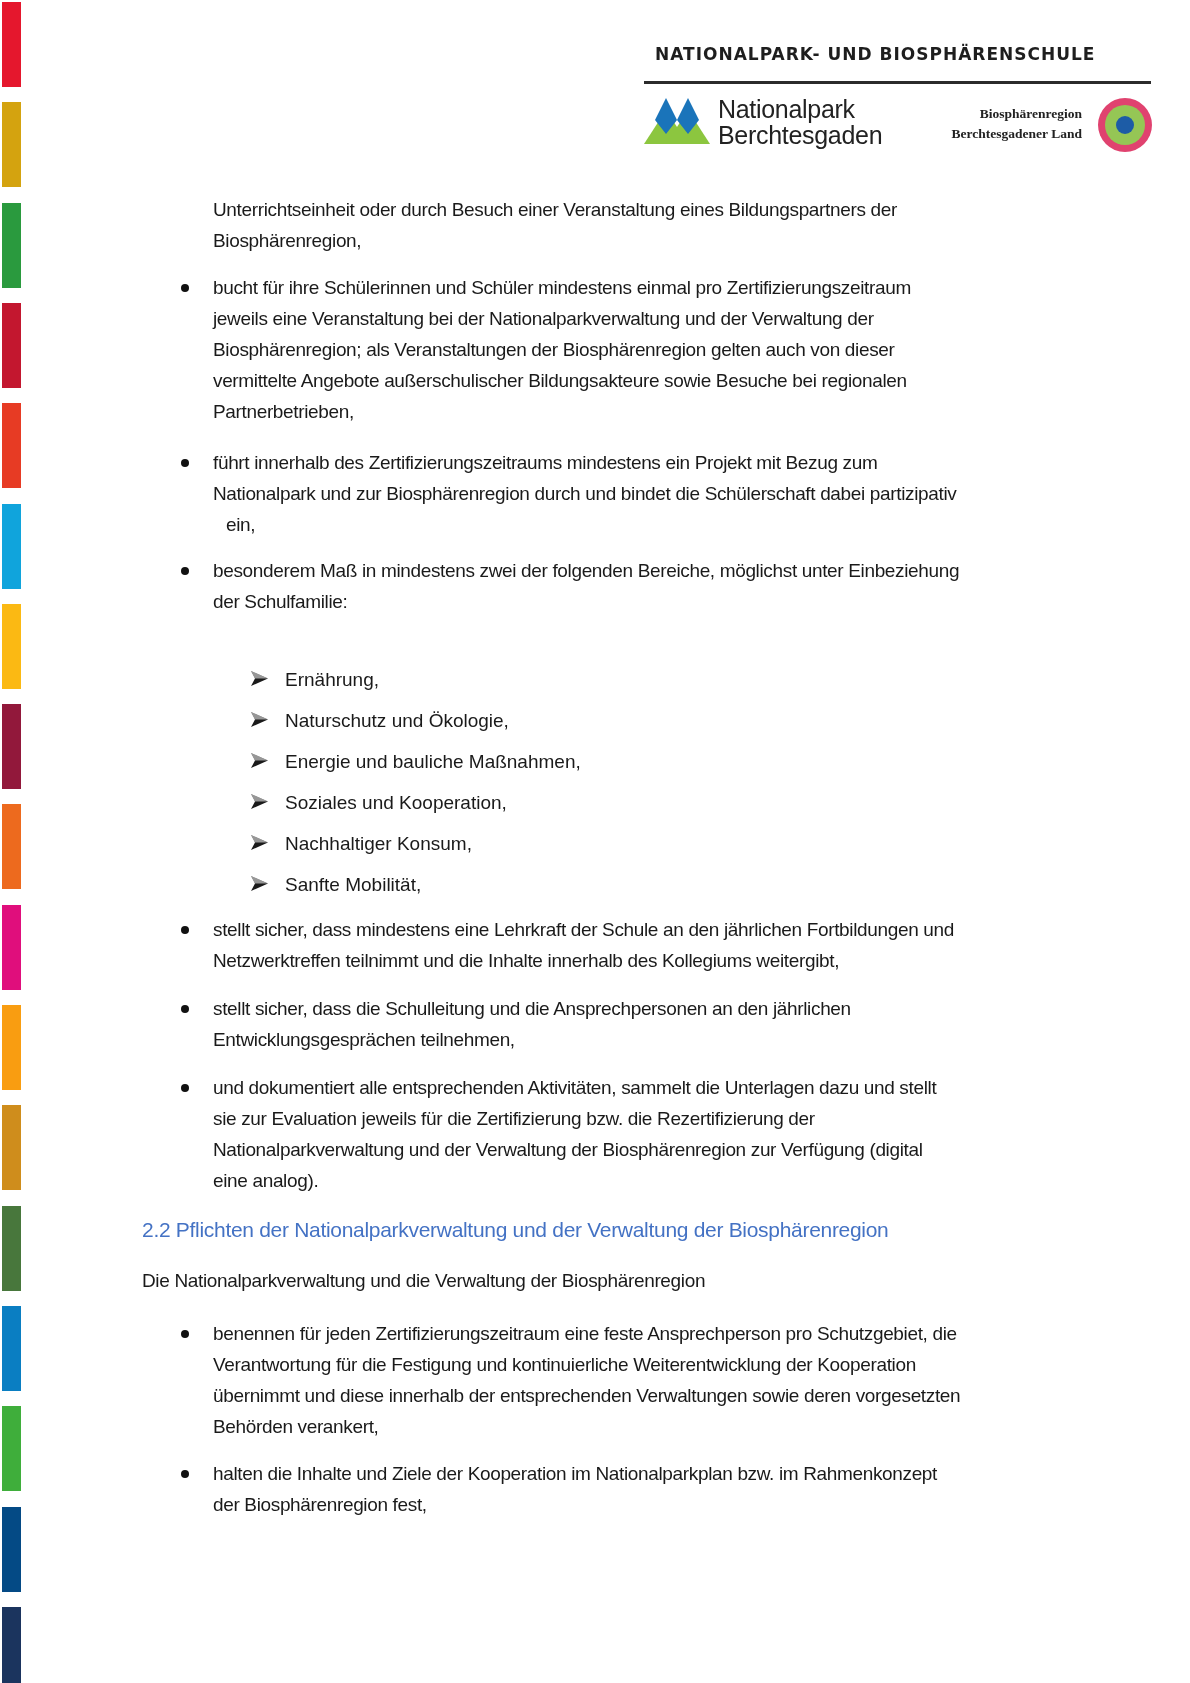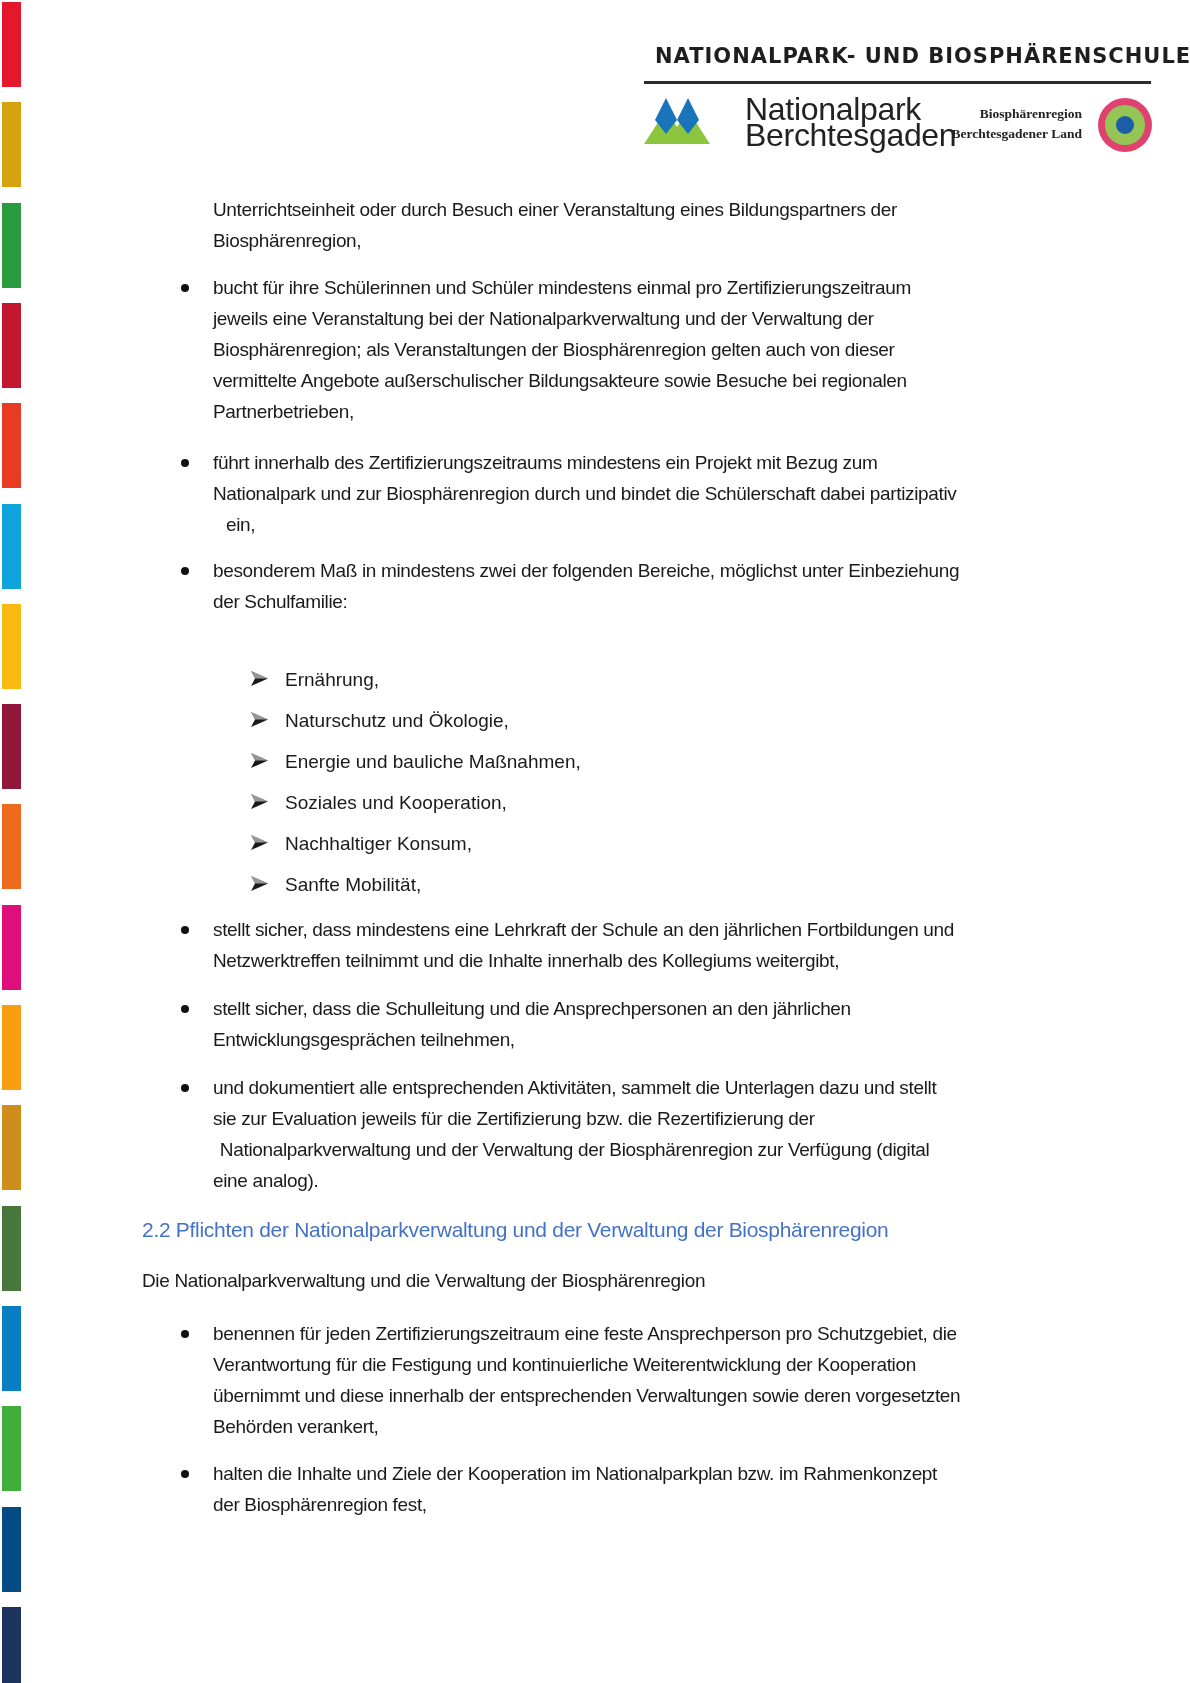--- a/index.html
+++ b/index.html
@@ -28,21 +28,21 @@
       width: 19px;
       height: 85px;
     }
     
     .header-title {
       position: absolute;
       left: 655px;
       top: 44px;
       font-family: "DejaVu Sans", sans-serif;
       font-weight: bold;
-      font-size: 21px;
+      font-size: 17px;
       letter-spacing: 1px;
       color: #1e1e1e;
       white-space: nowrap;
     }
     .header-rule {
       position: absolute;
       left: 644px;
       top: 81px;
       width: 507px;
       height: 3px;
@@ -53,25 +53,24 @@
       left: 644px;
       top: 98px;
       width: 66px;
       height: 46px;
     }
     .np-text {
       position: absolute;
       left: 718px;
       top: 96px;
       font-family: "Liberation Sans", sans-serif;
-      font-size: 32px;
+      font-size: 25px;
       line-height: 26px;
       color: #222;
       letter-spacing: -0.3px;
-      margin-left: 27px;
     }
     .br-text {
       position: absolute;
       right: 108px;
       top: 104px;
       text-align: right;
       font-family: Liberation Serif, serif;
       font-weight: bold;
       font-size: 13.5px;
       line-height: 20px;
@@ -250,21 +249,21 @@
     </div>
     <div class="bullet-dot" style="left: 181px; top: 926px;"></div>
     <div class="para" style="left: 213px; top: 993px;">
       <div style="white-space: nowrap;">stellt sicher, dass die Schulleitung und die Ansprechpersonen an den jährlichen</div>
       <div style="white-space: nowrap;">Entwicklungsgesprächen teilnehmen,</div>
     </div>
     <div class="bullet-dot" style="left: 181px; top: 1005px;"></div>
     <div class="para" style="left: 213px; top: 1072px;">
       <div style="white-space: nowrap;">und dokumentiert alle entsprechenden Aktivitäten, sammelt die Unterlagen dazu und stellt</div>
       <div style="white-space: nowrap;">sie zur Evaluation jeweils für die Zertifizierung bzw. die Rezertifizierung der</div>
-      <div style="white-space: nowrap; text-align: center;">Nationalparkverwaltung und der Verwaltung der Biosphärenregion zur Verfügung (digital</div>
+      <div style="white-space: nowrap;">Nationalparkverwaltung und der Verwaltung der Biosphärenregion zur Verfügung (digital</div>
       <div style="white-space: nowrap;">eine analog).</div>
     </div>
     <div class="bullet-dot" style="left: 181px; top: 1084px;"></div>
     <div class="para" style="left: 213px; top: 1318px;">
       <div style="white-space: nowrap;">benennen für jeden Zertifizierungszeitraum eine feste Ansprechperson pro Schutzgebiet, die</div>
       <div style="white-space: nowrap;">Verantwortung für die Festigung und kontinuierliche Weiterentwicklung der Kooperation</div>
       <div style="white-space: nowrap;">übernimmt und diese innerhalb der entsprechenden Verwaltungen sowie deren vorgesetzten</div>
       <div style="white-space: nowrap;">Behörden verankert,</div>
     </div>
     <div class="bullet-dot" style="left: 181px; top: 1330px;"></div>

